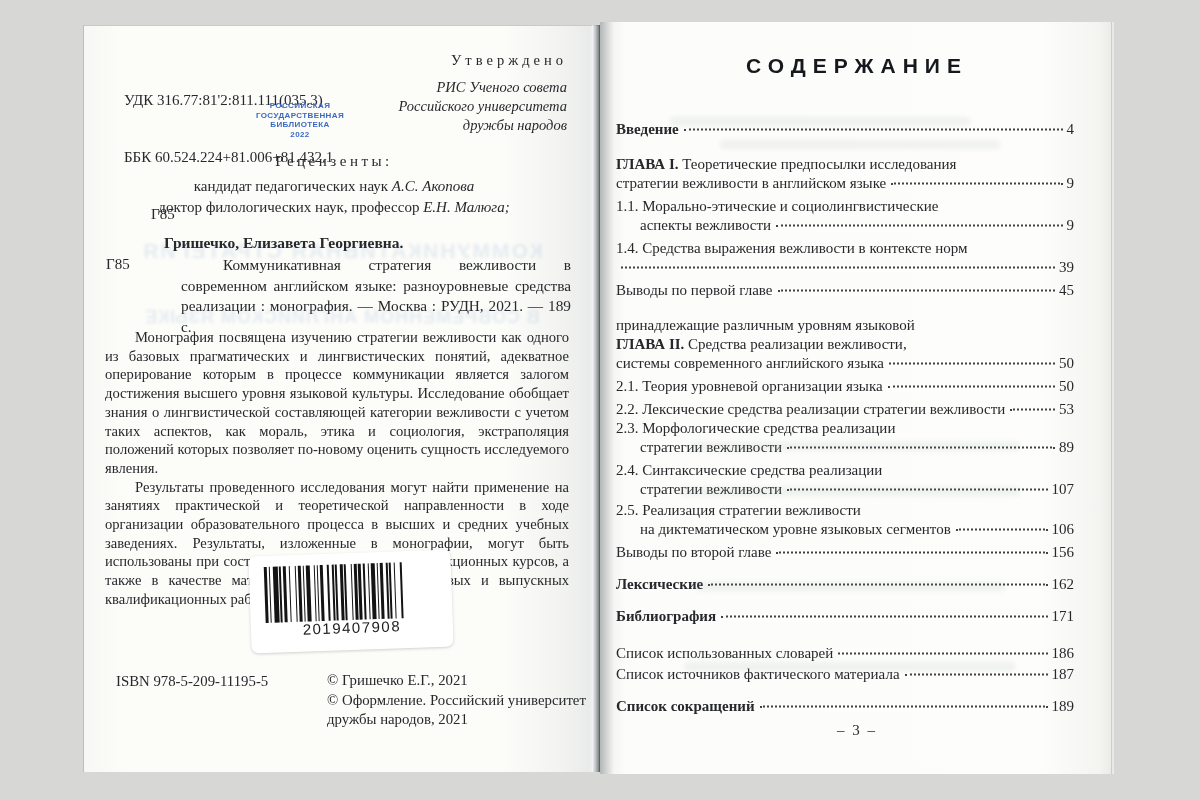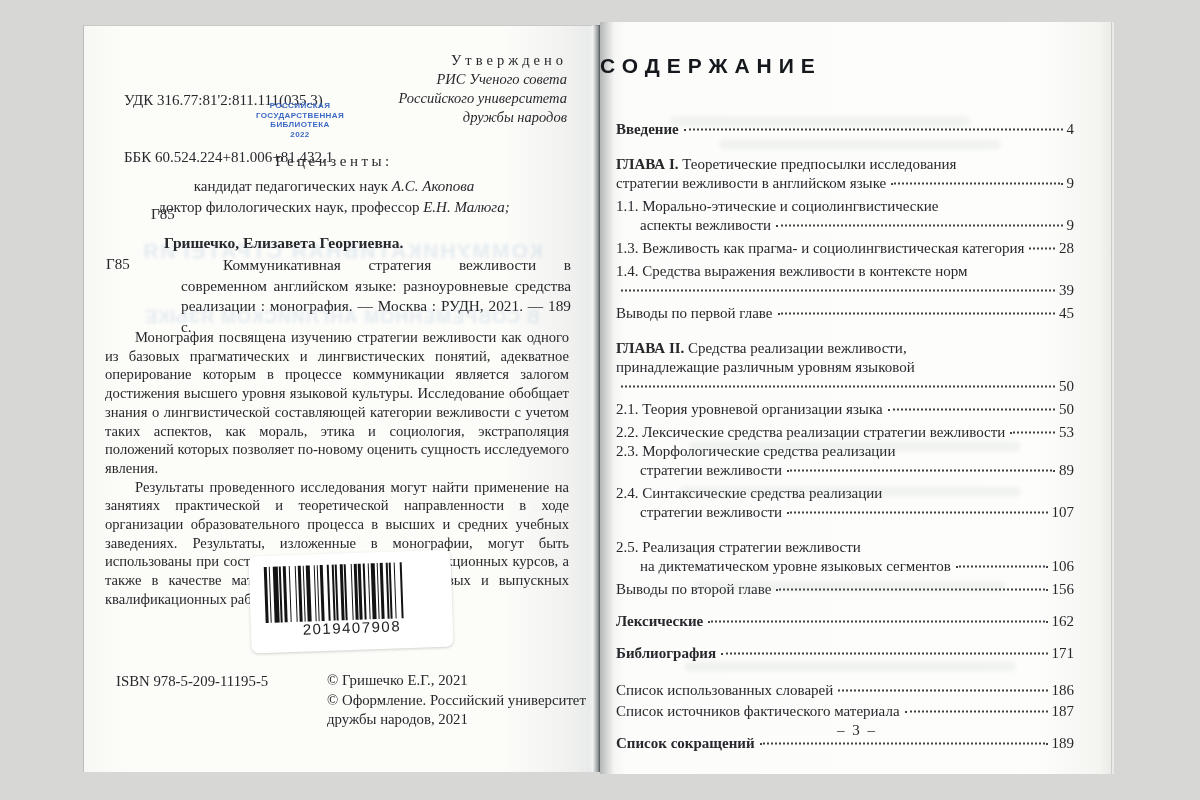--- a/index.html
+++ b/index.html
@@ -16,21 +16,21 @@
   .page-right{left:600px;top:22px;width:514px;height:752px;
     background:linear-gradient(to right,#eef0ee 0,#fcfcfa 26px,#fdfdfb 440px,#f4f4f1 500px,#e8e8e5 514px);}
   .page-right::before{content:"";position:absolute;left:0;top:0;width:14px;height:100%;
     background:linear-gradient(to right,rgba(30,36,40,.28),rgba(30,36,40,0));}
   .page-right::after{content:"";position:absolute;right:2px;top:0;width:1px;height:100%;background:rgba(70,70,70,.18);}
 
   
   .udk-block{position:absolute;left:40px;top:28px;font-size:15px;line-height:19px;white-space:pre;}
   .udk-code{padding-left:27px;}
   .approved{position:absolute;right:33px;top:26px;text-align:right;font-size:14.5px;line-height:19px;}
-  .approved-title{letter-spacing:4px;display:block;margin-bottom:0;}
+  .approved-title{letter-spacing:4px;display:block;margin-bottom:8px;}
   .approved .it{font-style:italic;display:block;}
   .stamp{position:absolute;left:150px;top:76px;width:132px;text-align:center;
     font-family:"Liberation Sans",sans-serif;font-weight:bold;font-size:8px;line-height:9.5px;
     letter-spacing:.4px;filter:blur(.2px);}
   .reviewers{position:absolute;left:0;top:128px;width:500px;text-align:center;font-size:15px;}
   .reviewers-heading{letter-spacing:3.5px;display:block;margin-bottom:9px;}
   .reviewers .rev-line{display:block;margin-top:7px;line-height:14px;}
   .reviewers .nm{font-style:italic;}
   .cat-heading{position:absolute;left:80px;top:209px;font-size:15.5px;font-weight:bold;}
   .cat-code{position:absolute;left:22px;top:231px;font-size:15px;}
@@ -50,21 +50,21 @@
 
   
   .ghost{position:absolute;transform:scaleX(-1);text-align:center;width:100%;
     font-family:"Liberation Sans",sans-serif;font-weight:bold;color:#6f97c6;
     opacity:.16;filter:blur(1.6px);pointer-events:none;}
   .ghost-1{top:214px;font-size:21px;letter-spacing:2px;}
   .ghost-2{top:282px;font-size:18px;letter-spacing:1px;}
   .streak{position:absolute;height:9px;border-radius:4px;background:#7e9a8d;opacity:.10;filter:blur(2px);pointer-events:none;}
 
   
-  .toc-title{position:absolute;left:0;top:32px;width:100%;text-align:left;
+  .toc-title{position:absolute;left:0;top:32px;width:100%;text-align:center;
     font-family:"Liberation Sans",sans-serif;font-weight:bold;font-size:21px;letter-spacing:7px;color:#15181c;}
   .toc{position:absolute;left:16px;top:84px;width:458px;font-size:15px;line-height:19px;}
   .toc-entry{margin:0;}
   .toc-line{display:block;}
   .toc-line.leader{display:flex;align-items:baseline;}
   .toc-line .lbl{white-space:nowrap;}
   .toc-line .cont-indent{padding-left:24px;}
   .dots{flex:1;margin:0 4px 0 5px;border-bottom:2px dotted #3f4145;transform:translateY(-3.5px);}
   .pg{white-space:nowrap;}
   .toc-entry.bold .lbl,.toc-entry.bold .pg{font-weight:bold;}
@@ -209,44 +209,38 @@
         </div>
         <div class="toc-entry" style="margin-top: 4px;">
           <div class="toc-line"><span class="lbl">1.1. Морально-этические и социолингвистические</span></div>
           <div class="toc-line leader">
             <span class="lbl cont-indent">аспекты вежливости</span>
             <span class="dots"></span>
             <span class="pg">9</span>
           </div>
         </div>
         <div class="toc-entry" style="margin-top: 4px;">
-          <div class="toc-line leader">
-            <span class="lbl">1.3. Вежливость как прагма- и социолингвистическая категория</span>
-            <span class="dots"></span>
-            <span class="pg">28</span>
-          </div>
-        </div>
-        <div class="toc-entry" style="margin-top: 4px;">
           <div class="toc-line"><span class="lbl">1.4. Средства выражения вежливости в контексте норм</span></div>
           <div class="toc-line leader">
             <span class="dots"></span>
             <span class="pg">39</span>
           </div>
         </div>
         <div class="toc-entry" style="margin-top: 4px;">
           <div class="toc-line leader">
             <span class="lbl">Выводы по первой главе</span>
             <span class="dots"></span>
             <span class="pg">45</span>
           </div>
         </div>
         <div class="toc-entry" style="margin-top: 16px;">
+          <div class="toc-line"><span class="lbl">принадлежащие различным уровням языковой</span></div>
           <div class="toc-line"><span class="lbl"><span class="bp">ГЛАВА II.</span> Средства реализации вежливости,</span></div>
-          <div class="toc-line"><span class="lbl">принадлежащие различным уровням языковой</span></div>
-          <div class="toc-line leader">
+          <div class="toc-line leader">
+            <span class="lbl">системы современного английского языка</span>
             <span class="dots"></span>
             <span class="pg">50</span>
           </div>
         </div>
         <div class="toc-entry" style="margin-top: 4px;">
           <div class="toc-line leader">
             <span class="lbl">2.1. Теория уровневой организации языка</span>
             <span class="dots"></span>
             <span class="pg">50</span>
           </div>
@@ -267,21 +261,21 @@
           </div>
         </div>
         <div class="toc-entry" style="margin-top: 4px;">
           <div class="toc-line"><span class="lbl">2.4. Синтаксические средства реализации</span></div>
           <div class="toc-line leader">
             <span class="lbl cont-indent">стратегии вежливости</span>
             <span class="dots"></span>
             <span class="pg">107</span>
           </div>
         </div>
-        <div class="toc-entry" style="margin-top: 16px;">
+        <div class="toc-entry" style="margin-top: 2px;">
           <div class="toc-line"><span class="lbl">2.5. Реализация стратегии вежливости</span></div>
           <div class="toc-line leader">
             <span class="lbl cont-indent">на диктематическом уровне языковых сегментов</span>
             <span class="dots"></span>
             <span class="pg">106</span>
           </div>
         </div>
         <div class="toc-entry italic" style="margin-top: 4px;">
           <div class="toc-line leader">
             <span class="lbl">Выводы по второй главе</span>

